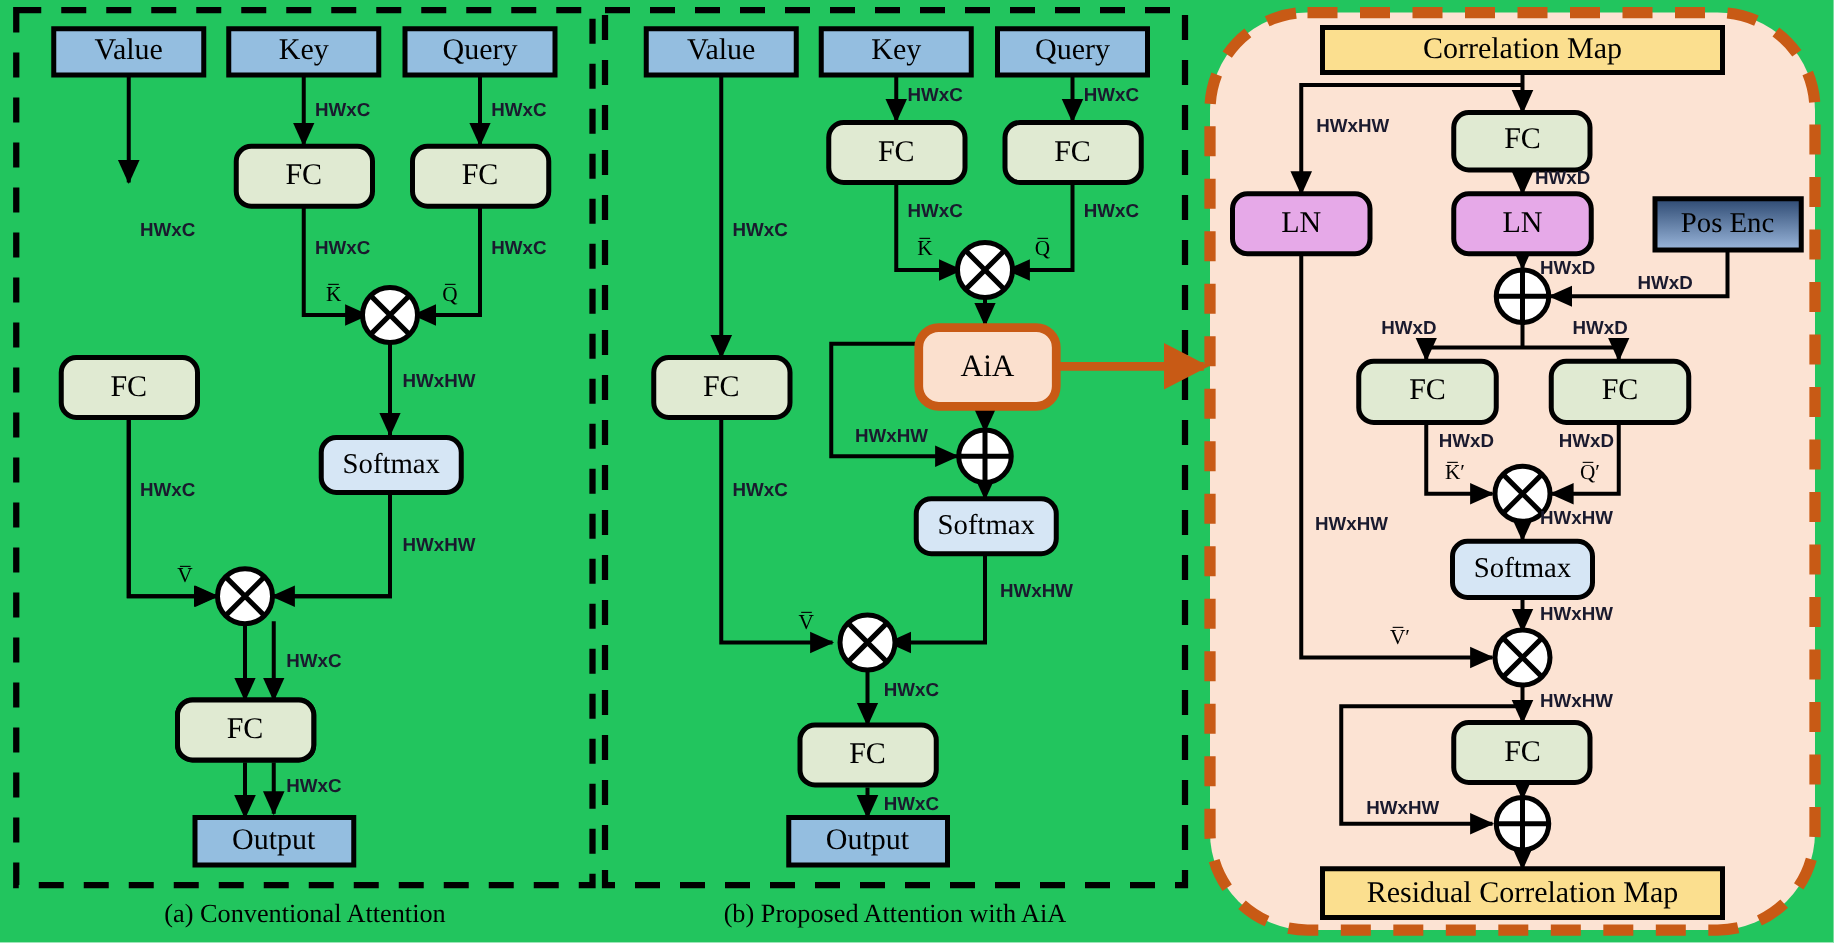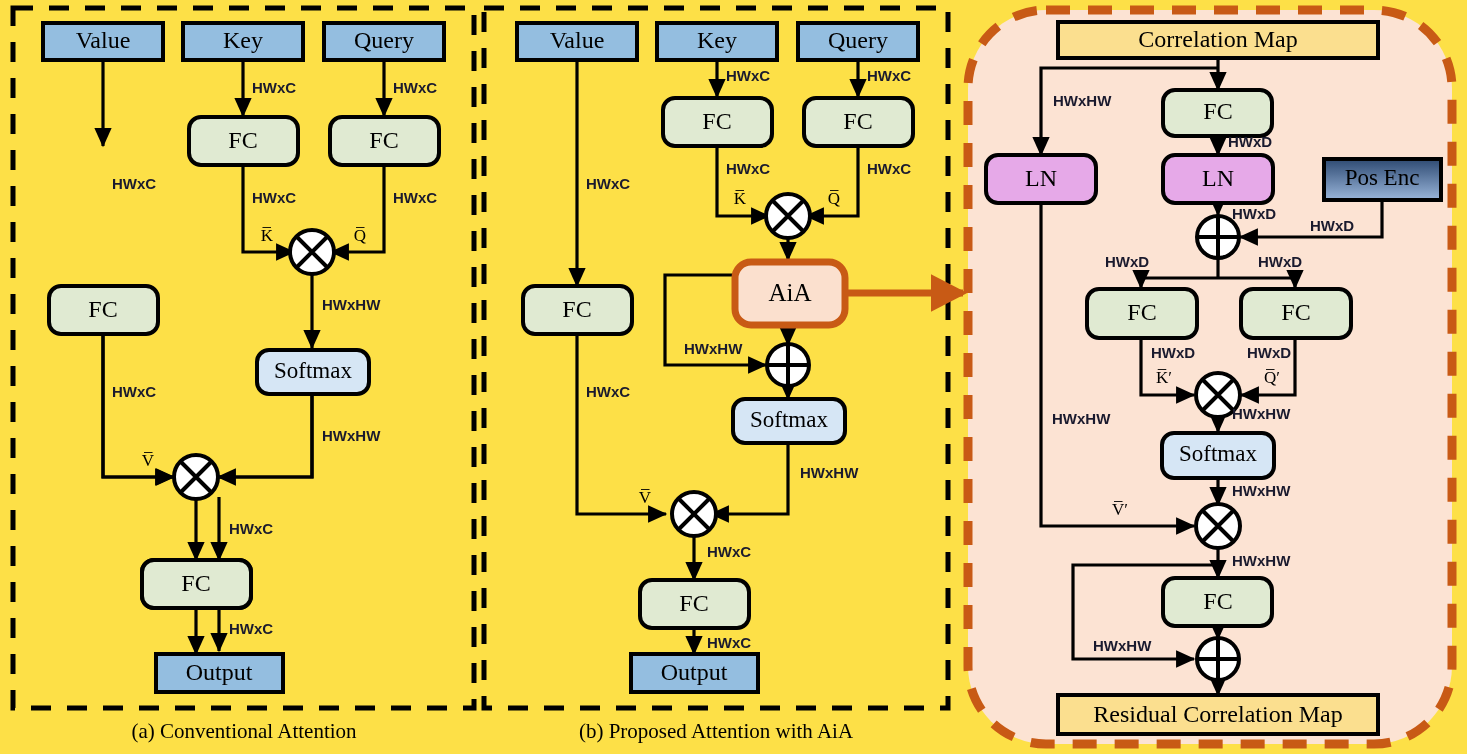--- a/index.html
+++ b/index.html
@@ -1,17 +1,17 @@
 <!DOCTYPE html>
 <html><head>
 <meta charset="utf-8">
 <style>
   html,body{margin:0;padding:0;background:#ffffff;}
   body{font-family:"Liberation Serif", serif;}
-  #root{position:relative;width:1467px;height:754px;overflow:hidden;background:#fde047;}
+  #root{position:relative;width:1467px;height:754px;overflow:hidden;background:#22c55e;}
   svg{position:absolute;left:0;top:0;width:1467px;height:754px;}
   .node-label{font-family:"Liberation Serif", serif;fill:#000;text-anchor:middle;dominant-baseline:middle;}
   .dim-label{font-family:"Liberation Sans", sans-serif;font-weight:bold;font-size:15px;fill:#1a1a2e;dominant-baseline:middle;}
   .sym-label{font-family:"Liberation Serif", serif;font-size:17px;fill:#000;text-anchor:middle;dominant-baseline:middle;}
   .caption{font-family:"Liberation Serif", serif;font-size:21px;fill:#000;text-anchor:middle;dominant-baseline:middle;}
   .wire{stroke:#000;stroke-width:3.2;fill:none;}
 </style>
 </head>
 <body>
 

